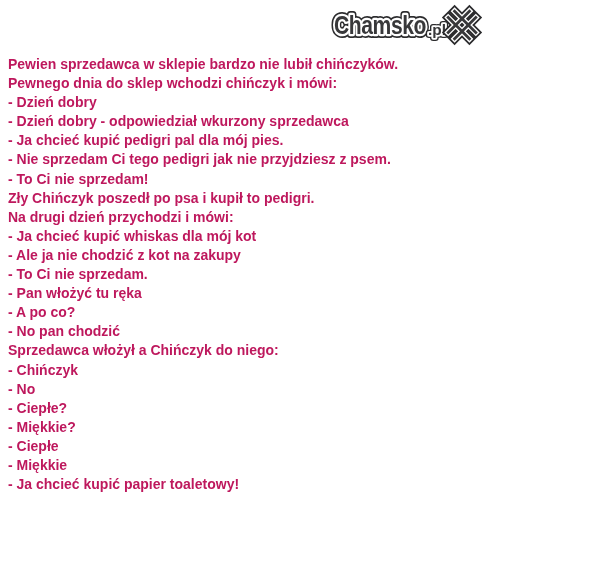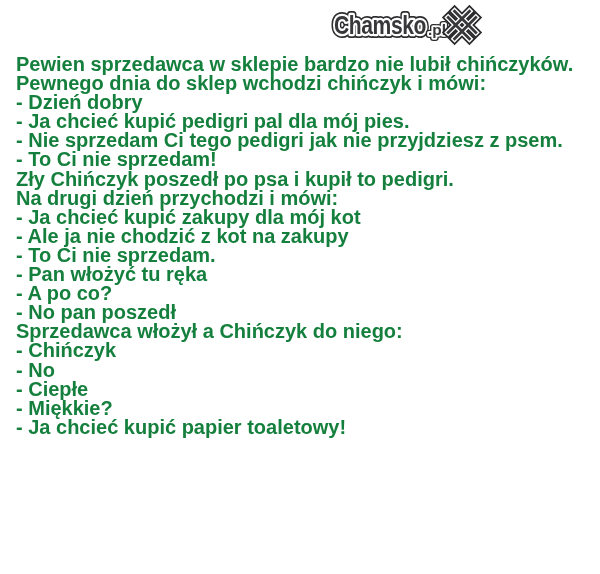--- a/index.html
+++ b/index.html
@@ -15,26 +15,25 @@
     background: #ffffff;
   }
   .logo {
     position: absolute;
     top: 2px; right: 6px;
     width: 152px; height: 46px;
   }
   .joke-text {
     position: absolute;
     top: 55px; left: 8px; right: 4px;
-    color: #15803d;
-    font-size: 20px;
+    color: #be185d;
+    font-size: 14px;
     font-weight: bold;
     line-height: 19.1px;
     white-space: nowrap;
-    margin-left: 8px;
   }
   .joke-line { display: block; }
 </style>
 </head>
 <body>
 
 <div class="page">
 
   <svg class="logo" viewBox="0 0 152 46" xmlns="http://www.w3.org/2000/svg">
     <g font-family="Liberation Sans, sans-serif" font-weight="bold" text-anchor="start">
@@ -58,32 +57,35 @@
       <g stroke="#38383a" stroke-width="2.8">
         <path d="M -4.5 -15 V 15 M 4.5 -15 V 15 M -15 -4.5 H 15 M -15 4.5 H 15"></path>
       </g>
     </g>
   </svg>
 
   <div class="joke-text">
     <span class="joke-line">Pewien sprzedawca w sklepie bardzo nie lubił chińczyków.</span>
     <span class="joke-line">Pewnego dnia do sklep wchodzi chińczyk i mówi:</span>
     <span class="joke-line">- Dzień dobry</span>
+    <span class="joke-line">- Dzień dobry - odpowiedział wkurzony sprzedawca</span>
     <span class="joke-line">- Ja chcieć kupić pedigri pal dla mój pies.</span>
     <span class="joke-line">- Nie sprzedam Ci tego pedigri jak nie przyjdziesz z psem.</span>
     <span class="joke-line">- To Ci nie sprzedam!</span>
     <span class="joke-line">Zły Chińczyk poszedł po psa i kupił to pedigri.</span>
     <span class="joke-line">Na drugi dzień przychodzi i mówi:</span>
-    <span class="joke-line">- Ja chcieć kupić zakupy dla mój kot</span>
+    <span class="joke-line">- Ja chcieć kupić whiskas dla mój kot</span>
     <span class="joke-line">- Ale ja nie chodzić z kot na zakupy</span>
     <span class="joke-line">- To Ci nie sprzedam.</span>
     <span class="joke-line">- Pan włożyć tu ręka</span>
     <span class="joke-line">- A po co?</span>
-    <span class="joke-line">- No pan poszedł</span>
+    <span class="joke-line">- No pan chodzić</span>
     <span class="joke-line">Sprzedawca włożył a Chińczyk do niego:</span>
     <span class="joke-line">- Chińczyk</span>
     <span class="joke-line">- No</span>
+    <span class="joke-line">- Ciepłe?</span>
+    <span class="joke-line">- Miękkie?</span>
     <span class="joke-line">- Ciepłe</span>
-    <span class="joke-line">- Miękkie?</span>
+    <span class="joke-line">- Miękkie</span>
     <span class="joke-line">- Ja chcieć kupić papier toaletowy!</span>
   </div>
 
 </div>
 
 </body></html>

